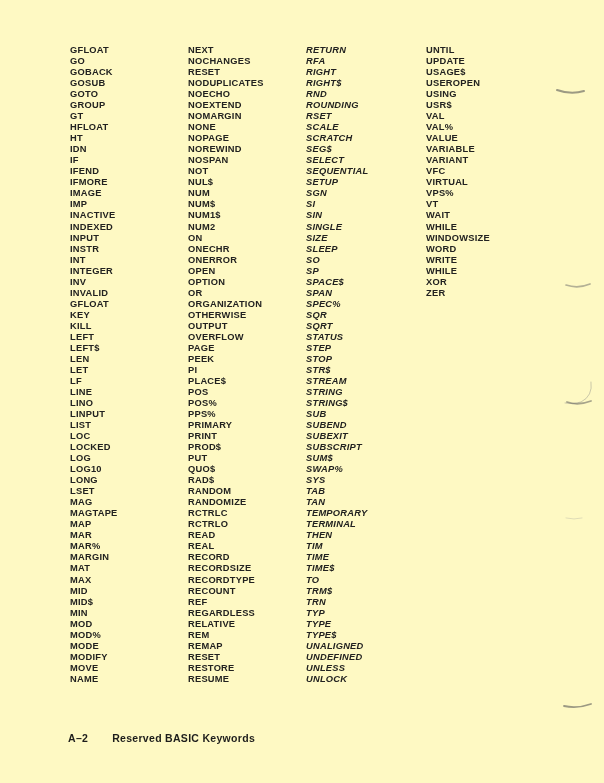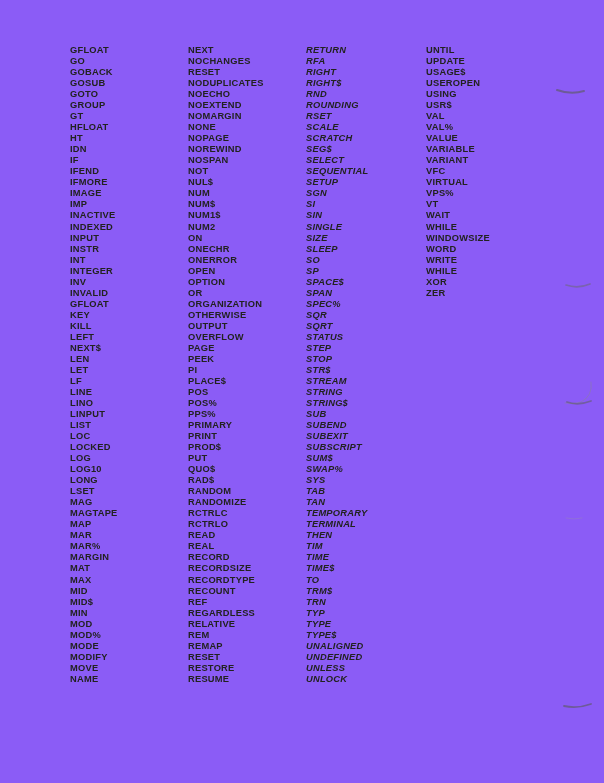--- a/index.html
+++ b/index.html
@@ -4,21 +4,21 @@
 <style>
   html, body {
     margin: 0;
     padding: 0;
     background: #ffffff;
   }
   .page {
     position: relative;
     width: 604px;
     height: 783px;
-    background: #8b5cf6;
+    background: #fef9c3;
     font-family: "Liberation Sans", sans-serif;
     overflow: hidden;
   }
   .col {
     position: absolute;
     top: 45px;
     white-space: nowrap;
   }
   .col-1 { left: 70px; }
   .col-2 { left: 188px; }
@@ -87,21 +87,21 @@
         <div class="kw">INPUT</div>
         <div class="kw">INSTR</div>
         <div class="kw">INT</div>
         <div class="kw">INTEGER</div>
         <div class="kw">INV</div>
         <div class="kw">INVALID</div>
         <div class="kw">GFLOAT</div>
         <div class="kw">KEY</div>
         <div class="kw">KILL</div>
         <div class="kw">LEFT</div>
-        <div class="kw">NEXT$</div>
+        <div class="kw">LEFT$</div>
         <div class="kw">LEN</div>
         <div class="kw">LET</div>
         <div class="kw">LF</div>
         <div class="kw">LINE</div>
         <div class="kw">LINO</div>
         <div class="kw">LINPUT</div>
         <div class="kw">LIST</div>
         <div class="kw">LOC</div>
         <div class="kw">LOCKED</div>
         <div class="kw">LOG</div>
@@ -276,14 +276,17 @@
   <svg class="marks" viewBox="0 0 604 783" xmlns="http://www.w3.org/2000/svg">
     <path d="M557,90 Q571,95 584,91" stroke="#5a5a58" stroke-width="2" opacity="0.6"></path>
     <path d="M566,285 Q578,289 590,284" stroke="#6a6a68" stroke-width="1.7" opacity="0.5"></path>
     <path d="M591,382 Q593,396 581,402 Q573,405 565,403" stroke="#8a8a88" stroke-width="1" opacity="0.45"></path>
     <path d="M567,402 Q578,406 591,401" stroke="#5f5f5d" stroke-width="1.8" opacity="0.55"></path>
     <path d="M562,512 Q574,516 586,512" stroke="#55555 3" stroke-width="2" opacity="0.6"></path>
     <path d="M566,518 Q574,520 582,518" stroke="#999997" stroke-width="1" opacity="0.3"></path>
     <path d="M564,706 Q577,709 591,704" stroke="#5a5a58" stroke-width="1.8" opacity="0.6"></path>
   </svg>
 
+  <div class="footer">
+    <span class="pagenum">A–2</span><span class="ftitle">Reserved BASIC Keywords</span>
+  </div>
 
 </div>
 
 </body></html>

